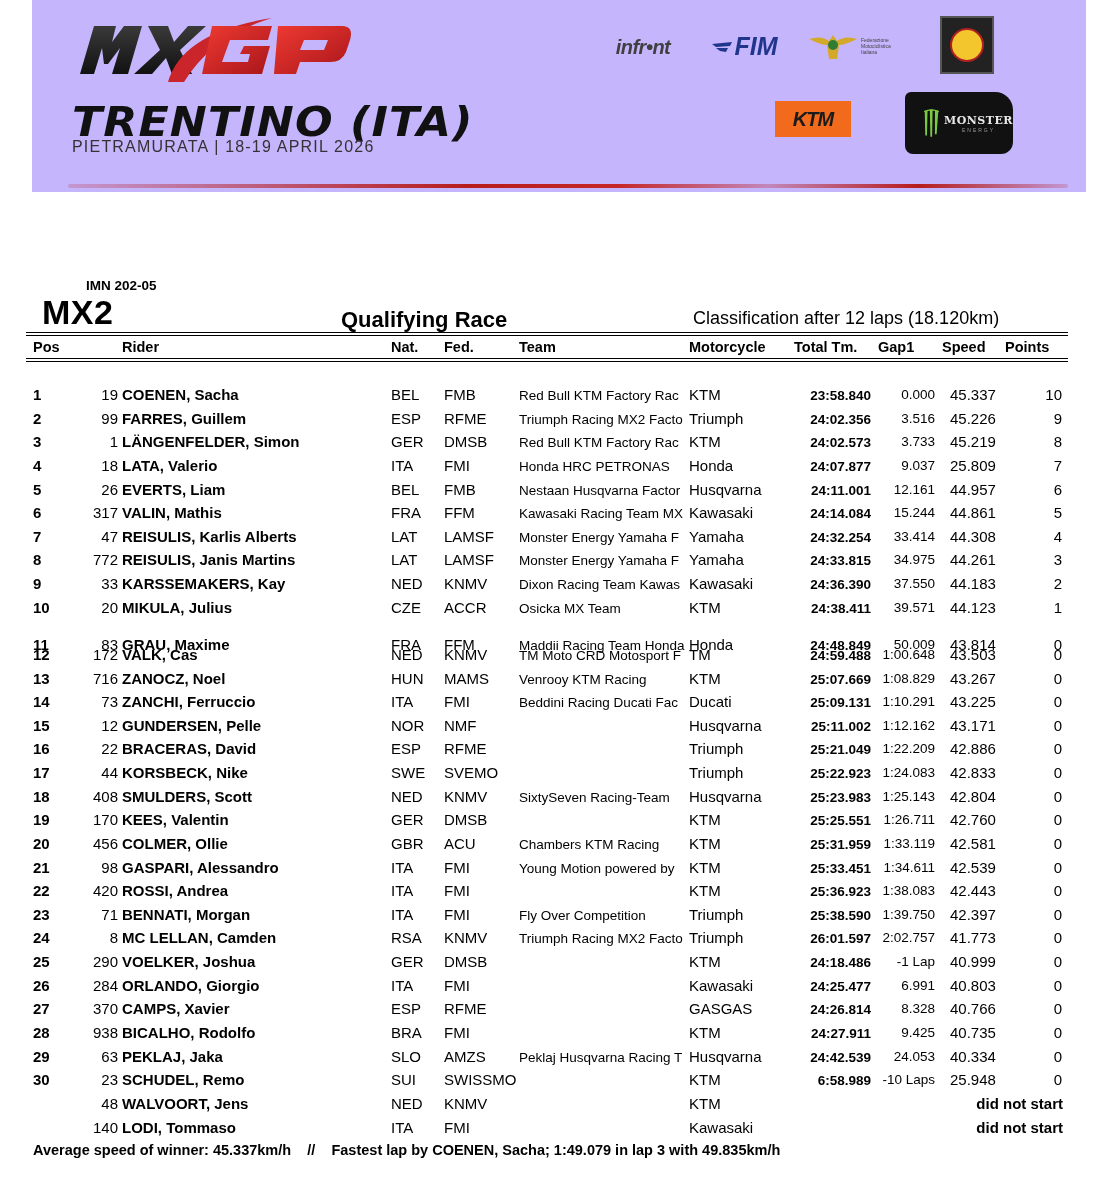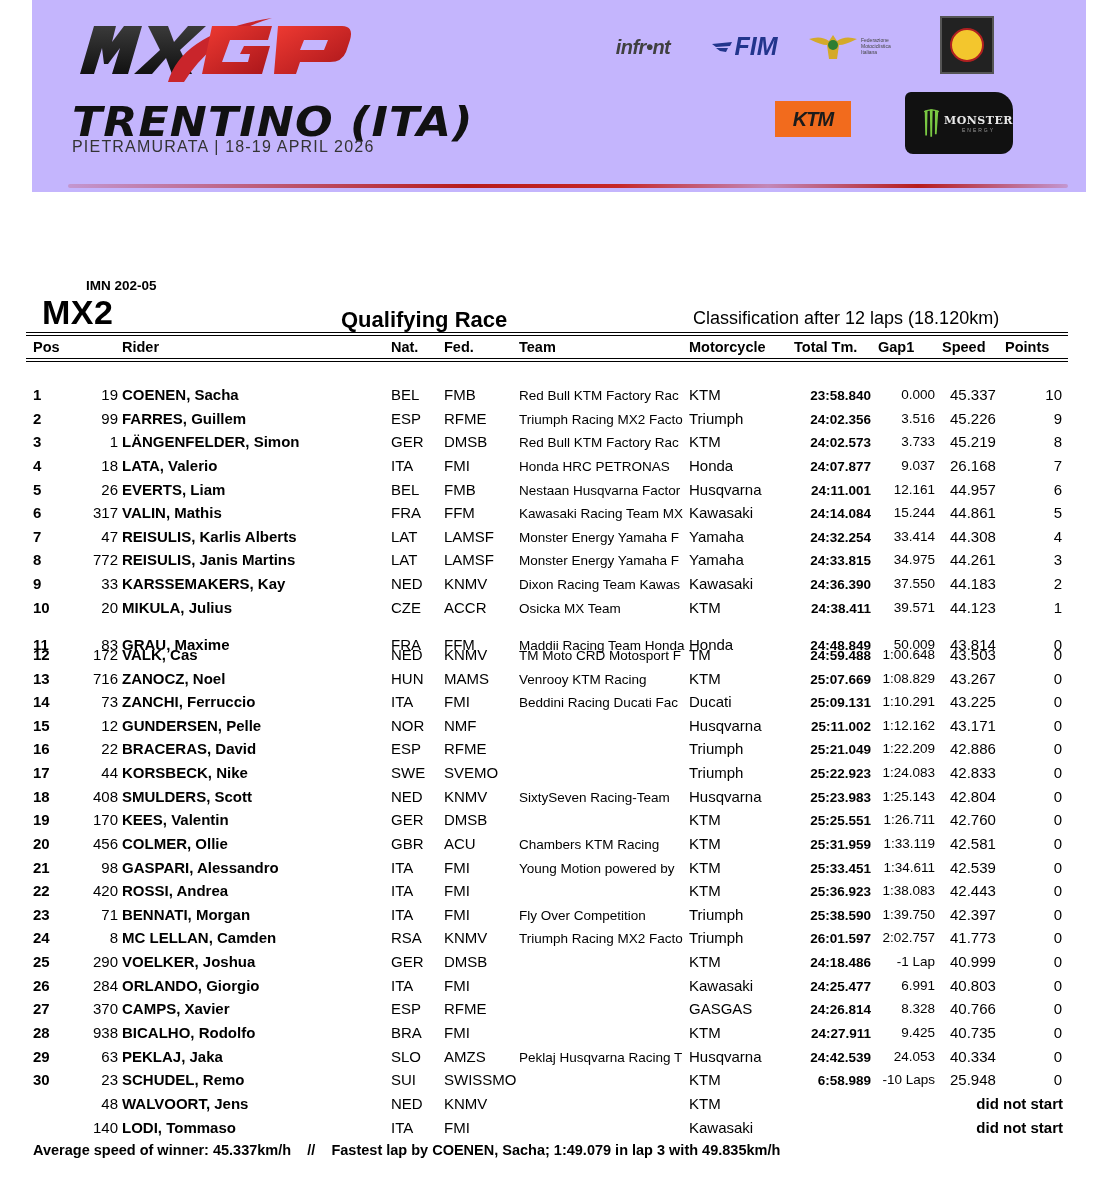--- a/index.html
+++ b/index.html
@@ -178,21 +178,21 @@
     <div class="row" style="top: 456.89px;">
       <span class="c-pos">4</span>
       <span class="c-num">18</span>
       <span class="c-rider">LATA, Valerio</span>
       <span class="c-nat">ITA</span>
       <span class="c-fed">FMI</span>
       <span class="c-team">Honda HRC PETRONAS</span>
       <span class="c-moto">Honda</span>
       <span class="c-total">24:07.877</span>
       <span class="c-gap">9.037</span>
-      <span class="c-speed">26.168</span>
+      <span class="c-speed">25.809</span>
       <span class="c-points">7</span>
     </div>
     <div class="row" style="top: 480.52px;">
       <span class="c-pos">5</span>
       <span class="c-num">26</span>
       <span class="c-rider">EVERTS, Liam</span>
       <span class="c-nat">BEL</span>
       <span class="c-fed">FMB</span>
       <span class="c-team">Nestaan Husqvarna Factor</span>
       <span class="c-moto">Husqvarna</span>

